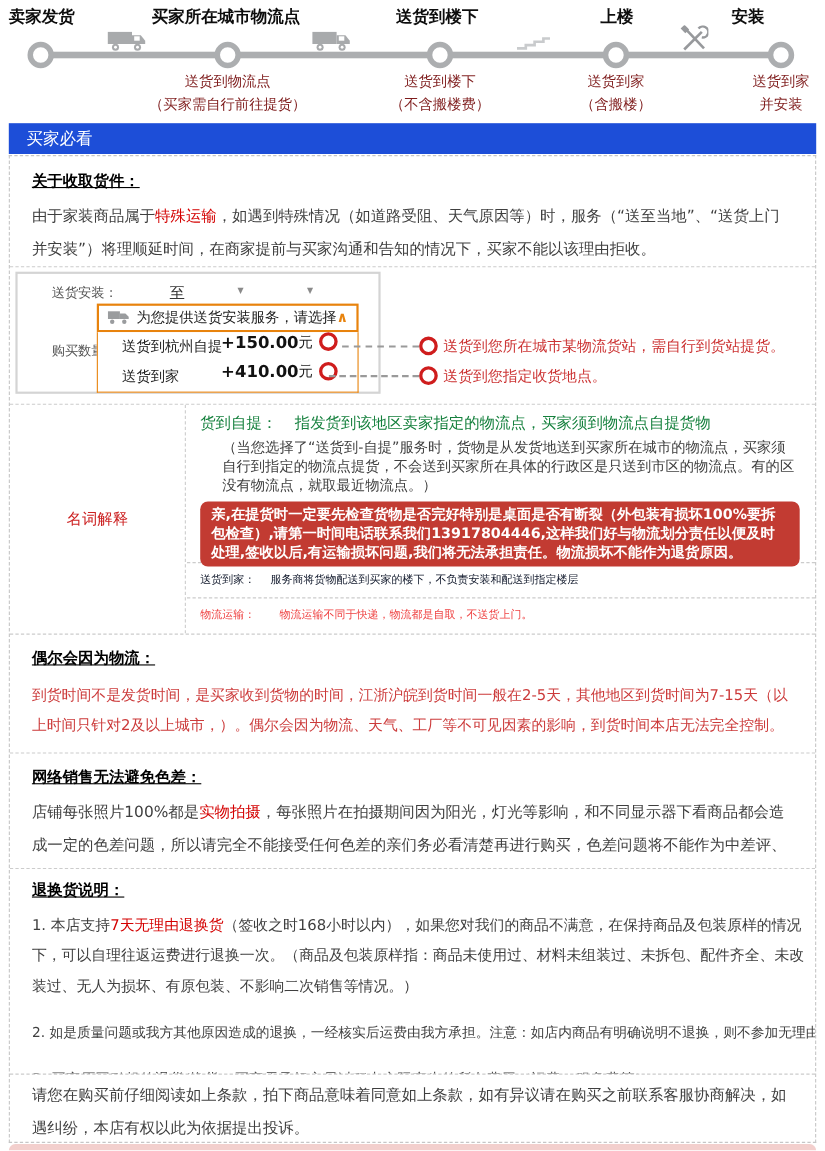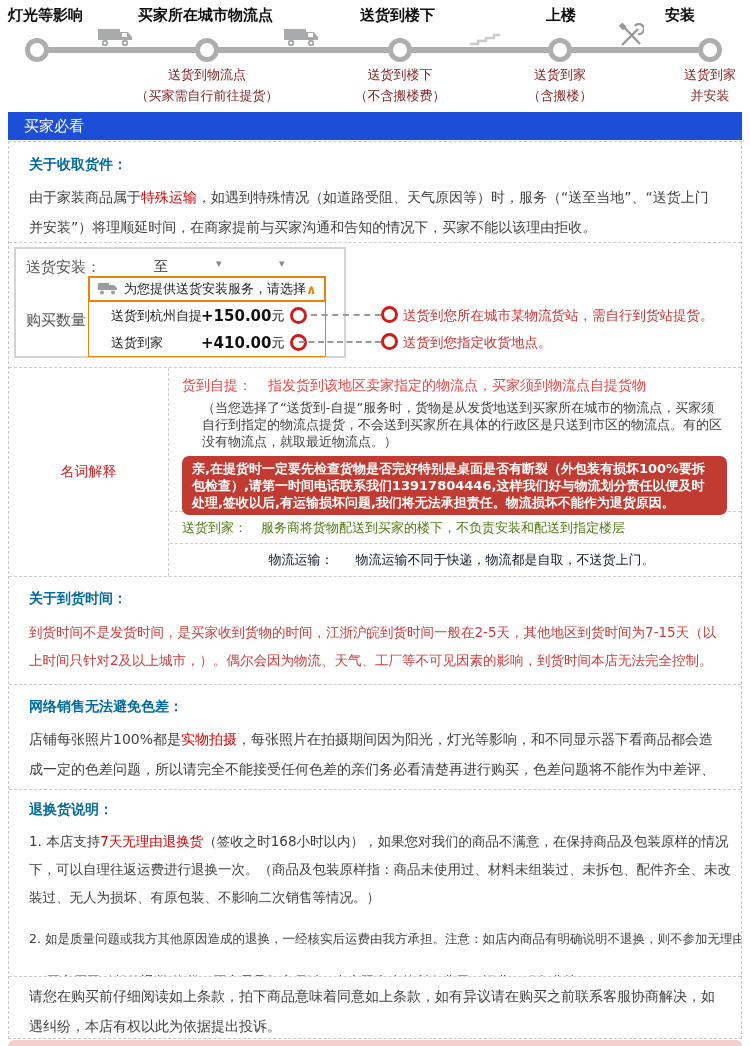--- a/index.html
+++ b/index.html
@@ -17,80 +17,80 @@
   .tl-sub .l2{display:block;line-height:18px;margin-top:3px;}
   .tl-icon{position:absolute;}
   
   .banner{position:absolute;left:8px;top:112px;width:734px;height:28px;background:#1d4ed8;
     color:#fff;font-size:15px;line-height:28px;padding-left:16px;box-sizing:border-box;}
   
   .container{position:absolute;left:8px;top:141px;width:734px;height:898px;
     border:1px dashed #c6c6c6;box-sizing:border-box;background:#fff;}
   .sec{box-sizing:border-box;overflow:hidden;}
   .sec.bt{border-top:1px dashed #cccccc;}
-  .head{font-size:14px;font-weight:bold;color:#0369a1;margin:0;}
+  .head{font-size:14px;font-weight:bold;color:#000000;text-decoration:underline;margin:0;}
   .para{font-size:14px;line-height:30px;color:#3f3f3f;margin:0;}
   .red-inline{color:#d40000;}
   
   .s1{height:100px;padding:14px 20px 0 20px;}
   .s2{height:125px;position:relative;}
   .s3{height:209px;position:relative;}
   .s4{height:108px;padding:13px 20px 0 20px;}
   .s5{height:105px;padding:13px 20px 0 20px;}
   .s6{height:187px;padding:11px 10px 0 20px;}
   .s7{height:62px;padding:4px 20px 0 20px;}
   
   .graybox{position:absolute;left:5px;top:4px;width:332px;height:111px;border:2px solid #d4d4d4;background:#fff;box-sizing:border-box;}
-  .gb-label{position:absolute;font-size:15px;color:#555;}
+  .gb-label{position:absolute;font-size:12px;color:#555;margin-left:21px;}
   .gb-to{position:absolute;left:138px;top:9px;font-size:14px;color:#333;}
   .caret{position:absolute;font-size:11px;color:#8a8a8a;}
   .dropdown{position:absolute;left:79px;top:33px;width:238px;}
   .dd-header{height:22px;border:2px solid #e8830d;background:#fff;display:flex;align-items:center;padding:0 8px;}
   .dd-header .lbl{font-size:13px;color:#222;margin-left:6px;white-space:nowrap;}
   .dd-chevron{margin-left:auto;color:#e8830d;font-weight:bold;font-size:13px;line-height:1;}
   .dd-options{border:1px solid #e8830d;border-top:none;background:#fff;}
   .dd-row{position:relative;height:27px;}
   .opt-name{position:absolute;left:22px;top:0;height:27px;line-height:27px;font-size:13px;color:#222;white-space:nowrap;}
-  .opt-price-group{position:absolute;left:112px;top:0;height:27px;display:flex;align-items:center;}
+  .opt-price-group{position:absolute;left:112px;top:0;height:27px;display:flex;align-items:flex-start;}
   .opt-price{font-size:15px;font-weight:bold;color:#111;}
   .opt-unit{font-size:13px;color:#222;}
   .ring{width:11px;height:11px;border:3px solid #cf1d1d;border-radius:50%;background:#fff;display:inline-block;}
   .ring.ml{margin-left:6px;}
   .conn{position:absolute;border-top:2px dashed #9a9a9a;height:0;}
   .ring-abs{position:absolute;}
   .note{position:absolute;font-size:13.5px;color:#cc3333;white-space:nowrap;line-height:17px;}
   
   .g-left{position:absolute;left:0;top:0;width:160px;height:100%;border-right:1px dashed #cccccc;
     display:flex;align-items:center;justify-content:center;box-sizing:border-box;}
   .g-left span{color:#cc2222;font-size:14px;}
   .g-right{margin-left:161px;}
   .g-row1{height:144px;padding:6px 14px 0 12px;border-bottom:1px dashed #cccccc;box-sizing:border-box;}
-  .g-term-line{font-size:14px;color:#ef4444;line-height:22px;}
+  .g-term-line{font-size:14px;color:#15803d;line-height:22px;}
   .g-term{margin-right:16px;}
   .g-paren{font-size:13px;line-height:17px;color:#404040;padding-left:20px;margin-top:3px;}
   .notice{margin-top:6px;background:#c23b32;border-radius:7px;color:#fff;font-weight:bold;
     font-size:13px;line-height:17px;padding:4px 10px;}
   .notice .yellow{color:#ffffff;}
-  .g-row2{height:32px;line-height:32px;padding-left:12px;border-bottom:1px dashed #cccccc;font-size:13px;color:#4d7c0f;box-sizing:border-box;white-space:nowrap;}
-  .g-row3{height:32px;line-height:32px;padding-left:12px;font-size:13px;color:#0f172a;white-space:nowrap;text-align:center;}
+  .g-row2{height:32px;line-height:32px;padding-left:12px;border-bottom:1px dashed #cccccc;font-size:10px;color:#0f172a;box-sizing:border-box;white-space:nowrap;}
+  .g-row3{height:32px;line-height:32px;padding-left:12px;font-size:10px;color:#ef4444;white-space:nowrap;}
   .g-t2{margin-right:14px;}
   .g-t3{margin-right:22px;}
   
   .red-para{font-size:13.5px;line-height:28px;color:#cc3b3b;margin:10px 0 0 0;}
   .item{font-size:13.5px;line-height:28px;color:#3f3f3f;margin:8px 0 0 0;}
   .item.tight{font-size:12.5px;white-space:nowrap;margin-top:14px;}
   .item.m14{margin-top:14px;}
   .footer-p{font-size:14px;line-height:30px;color:#3f3f3f;margin:0;}
   .pink-strip{position:absolute;left:8px;top:1040px;width:734px;height:6px;background:#f3cfcd;border-radius:6px 6px 0 0;}
 </style>
 </head>
 <body>
 
 <div class="timeline">
-  <span class="step-title" style="left:8px">灯光等影响</span>
+  <span class="step-title" style="left:8px">卖家发货</span>
   <span class="step-title" style="left:138px">买家所在城市物流点</span>
   <span class="step-title" style="left:360px">送货到楼下</span>
   <span class="step-title" style="left:546px">上楼</span>
   <span class="step-title" style="left:665px">安装</span>
 
   <div class="tl-line"></div>
 
   <span class="tl-icon" style="left:97px;top:26px">
     <svg width="38" height="22" viewBox="0 0 38 22">
         <rect x="1" y="3" width="22" height="11" fill="#a8aaac"></rect>
@@ -220,21 +220,21 @@
         <div class="g-term-line"><span class="g-term">货到自提：</span><span>指发货到该地区卖家指定的物流点，买家须到物流点自提货物</span></div>
         <div class="g-paren">（当您选择了“送货到-自提”服务时，货物是从发货地送到买家所在城市的物流点，买家须自行到指定的物流点提货，不会送到买家所在具体的行政区是只送到市区的物流点。有的区没有物流点，就取最近物流点。）</div>
         <div class="notice"><span>亲,在提货时一定要先检查货物是否完好特别是桌面是否有断裂（外包装有损坏100%要拆包检查）,请第一时间电话联系我们13917804446,这样我们好与物流划分责任以便及时处理,签收以后,有运输损坏问题,我们将无法承担责任。</span><span class="yellow">物流损坏不能作为退货原因。</span></div>
       </div>
       <div class="g-row2"><span class="g-t2">送货到家：</span><span>服务商将货物配送到买家的楼下，不负责安装和配送到指定楼层</span></div>
       <div class="g-row3"><span class="g-t3">物流运输：</span><span>物流运输不同于快递，物流都是自取，不送货上门。</span></div>
     </div>
   </div>
 
   <div class="sec bt s4">
-    <h3 class="head">关于到货时间：</h3>
+    <h3 class="head">偶尔会因为物流：</h3>
     <p class="red-para">到货时间不是发货时间，是买家收到货物的时间，江浙沪皖到货时间一般在2-5天，其他地区到货时间为7-15天（以上时间只针对2及以上城市，）。偶尔会因为物流、天气、工厂等不可见因素的影响，到货时间本店无法完全控制。</p>
   </div>
 
   <div class="sec bt s5">
     <h3 class="head">网络销售无法避免色差：</h3>
     <p class="para" style="margin-top:8px"><span>店铺每张照片100%都是</span><span class="red-inline">实物拍摄</span><span>，每张照片在拍摄期间因为阳光，灯光等影响，和不同显示器下看商品都会造成一定的色差问题，所以请完全不能接受任何色差的亲们务必看清楚再进行购买，色差问题将不能作为中差评、投诉金额退换货的依据。</span></p>
   </div>
 
   <div class="sec bt s6">
     <h3 class="head">退换货说明：</h3>

